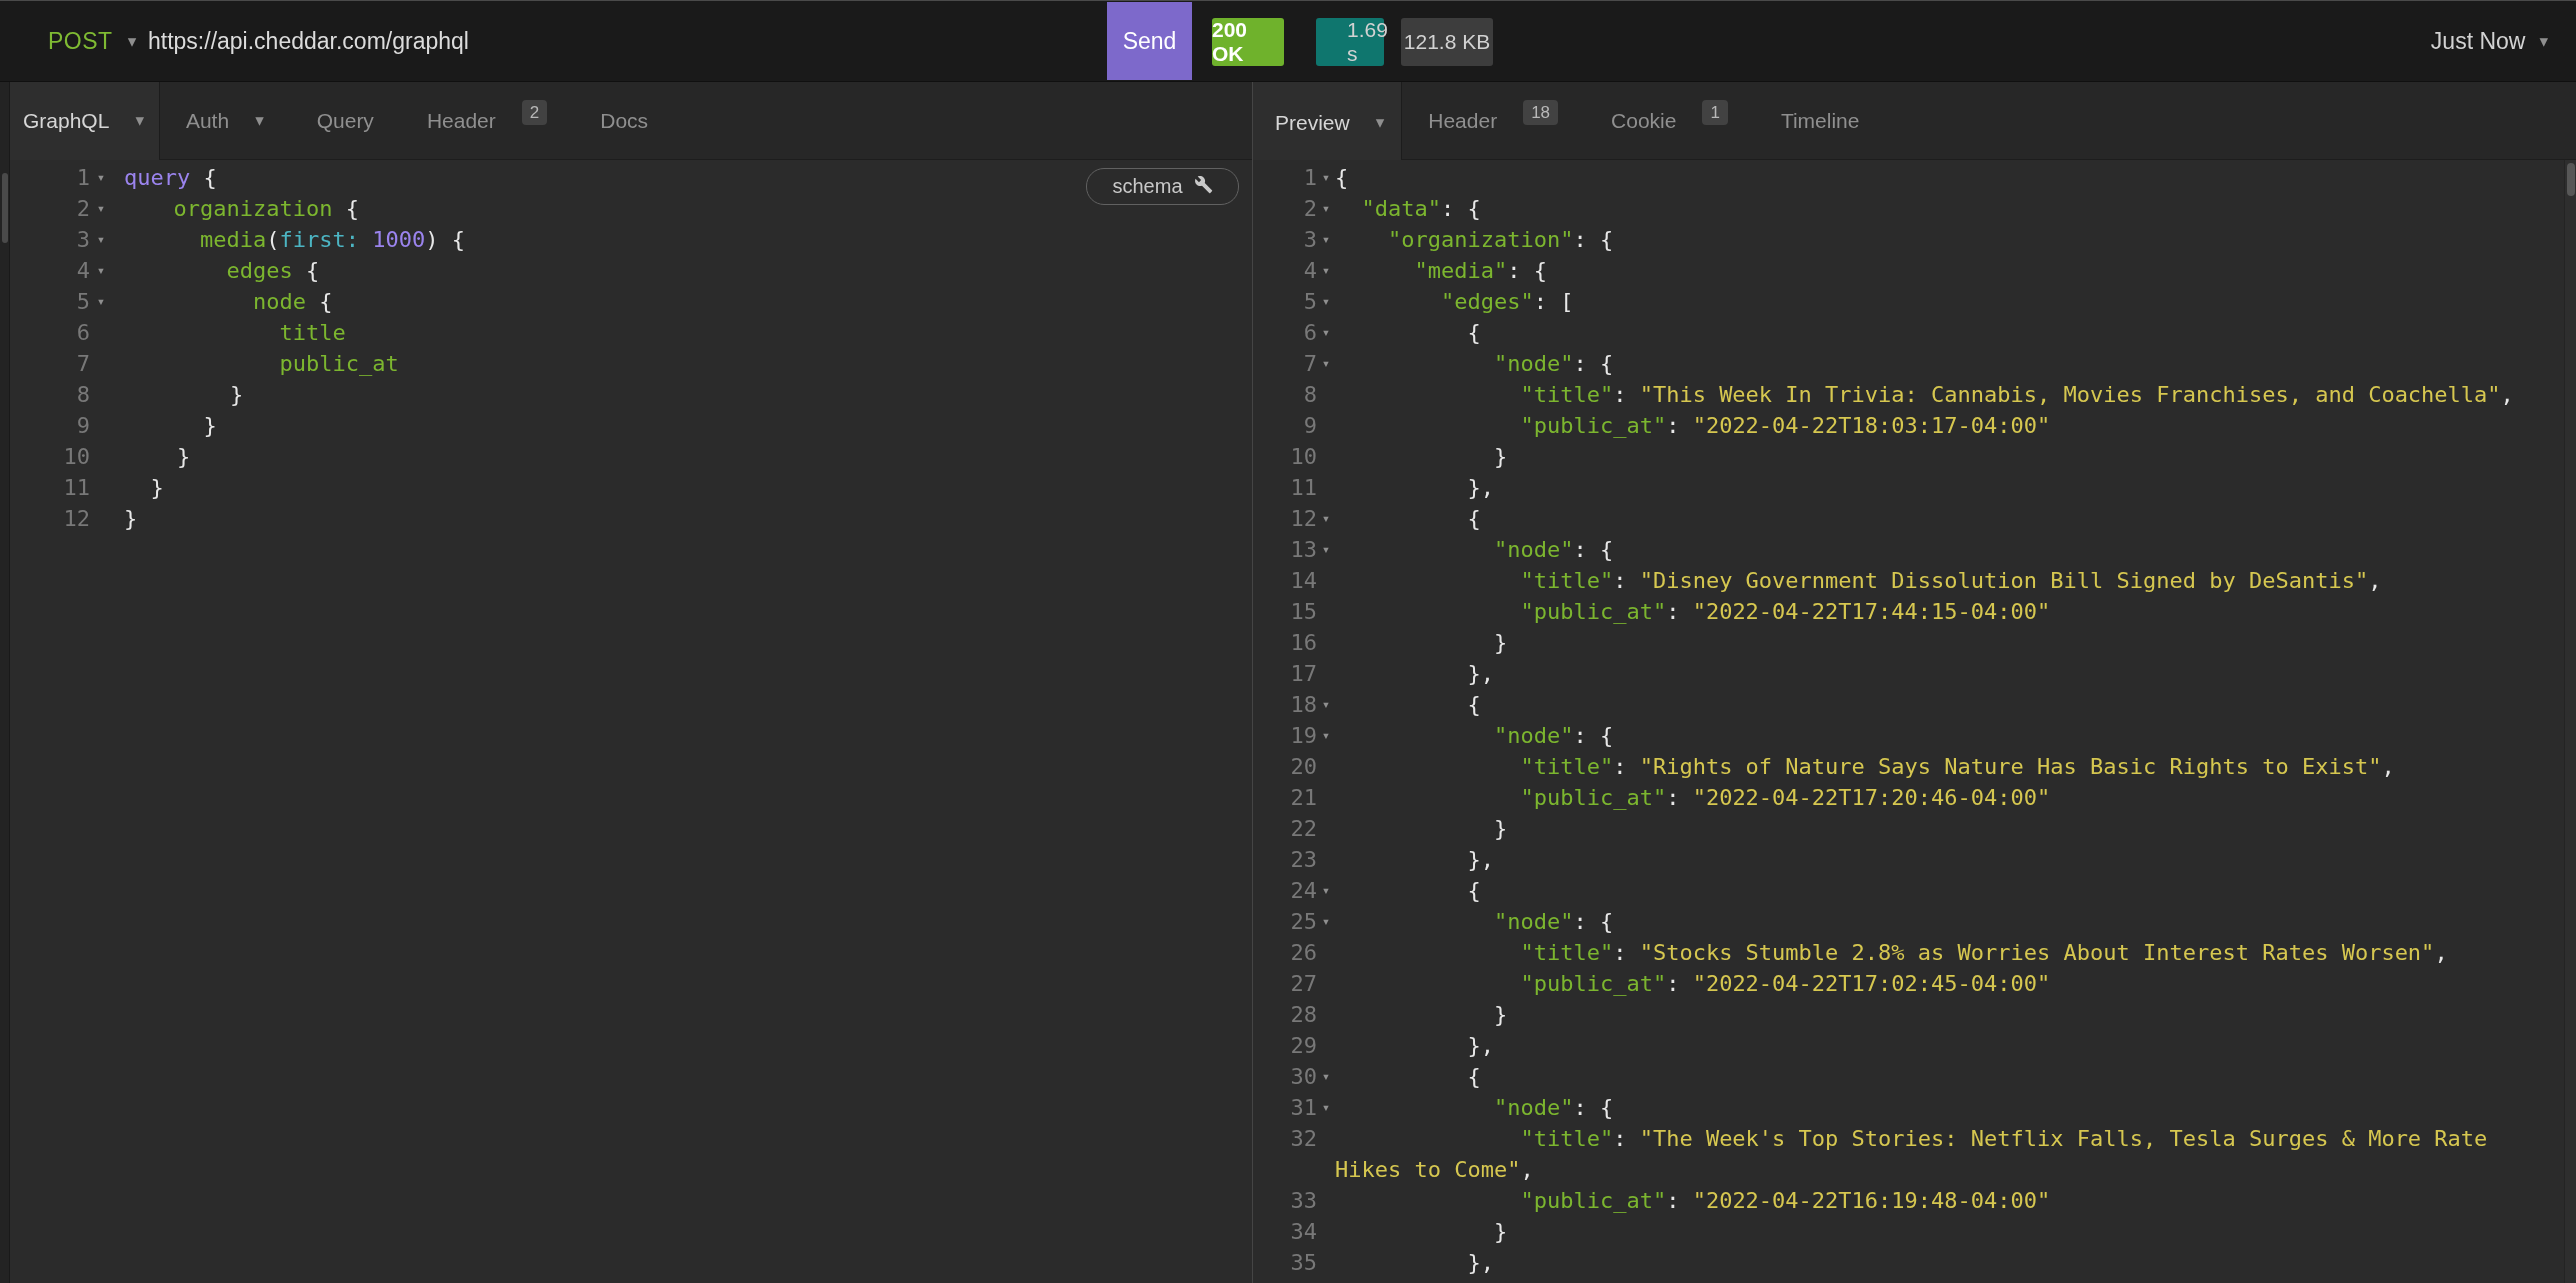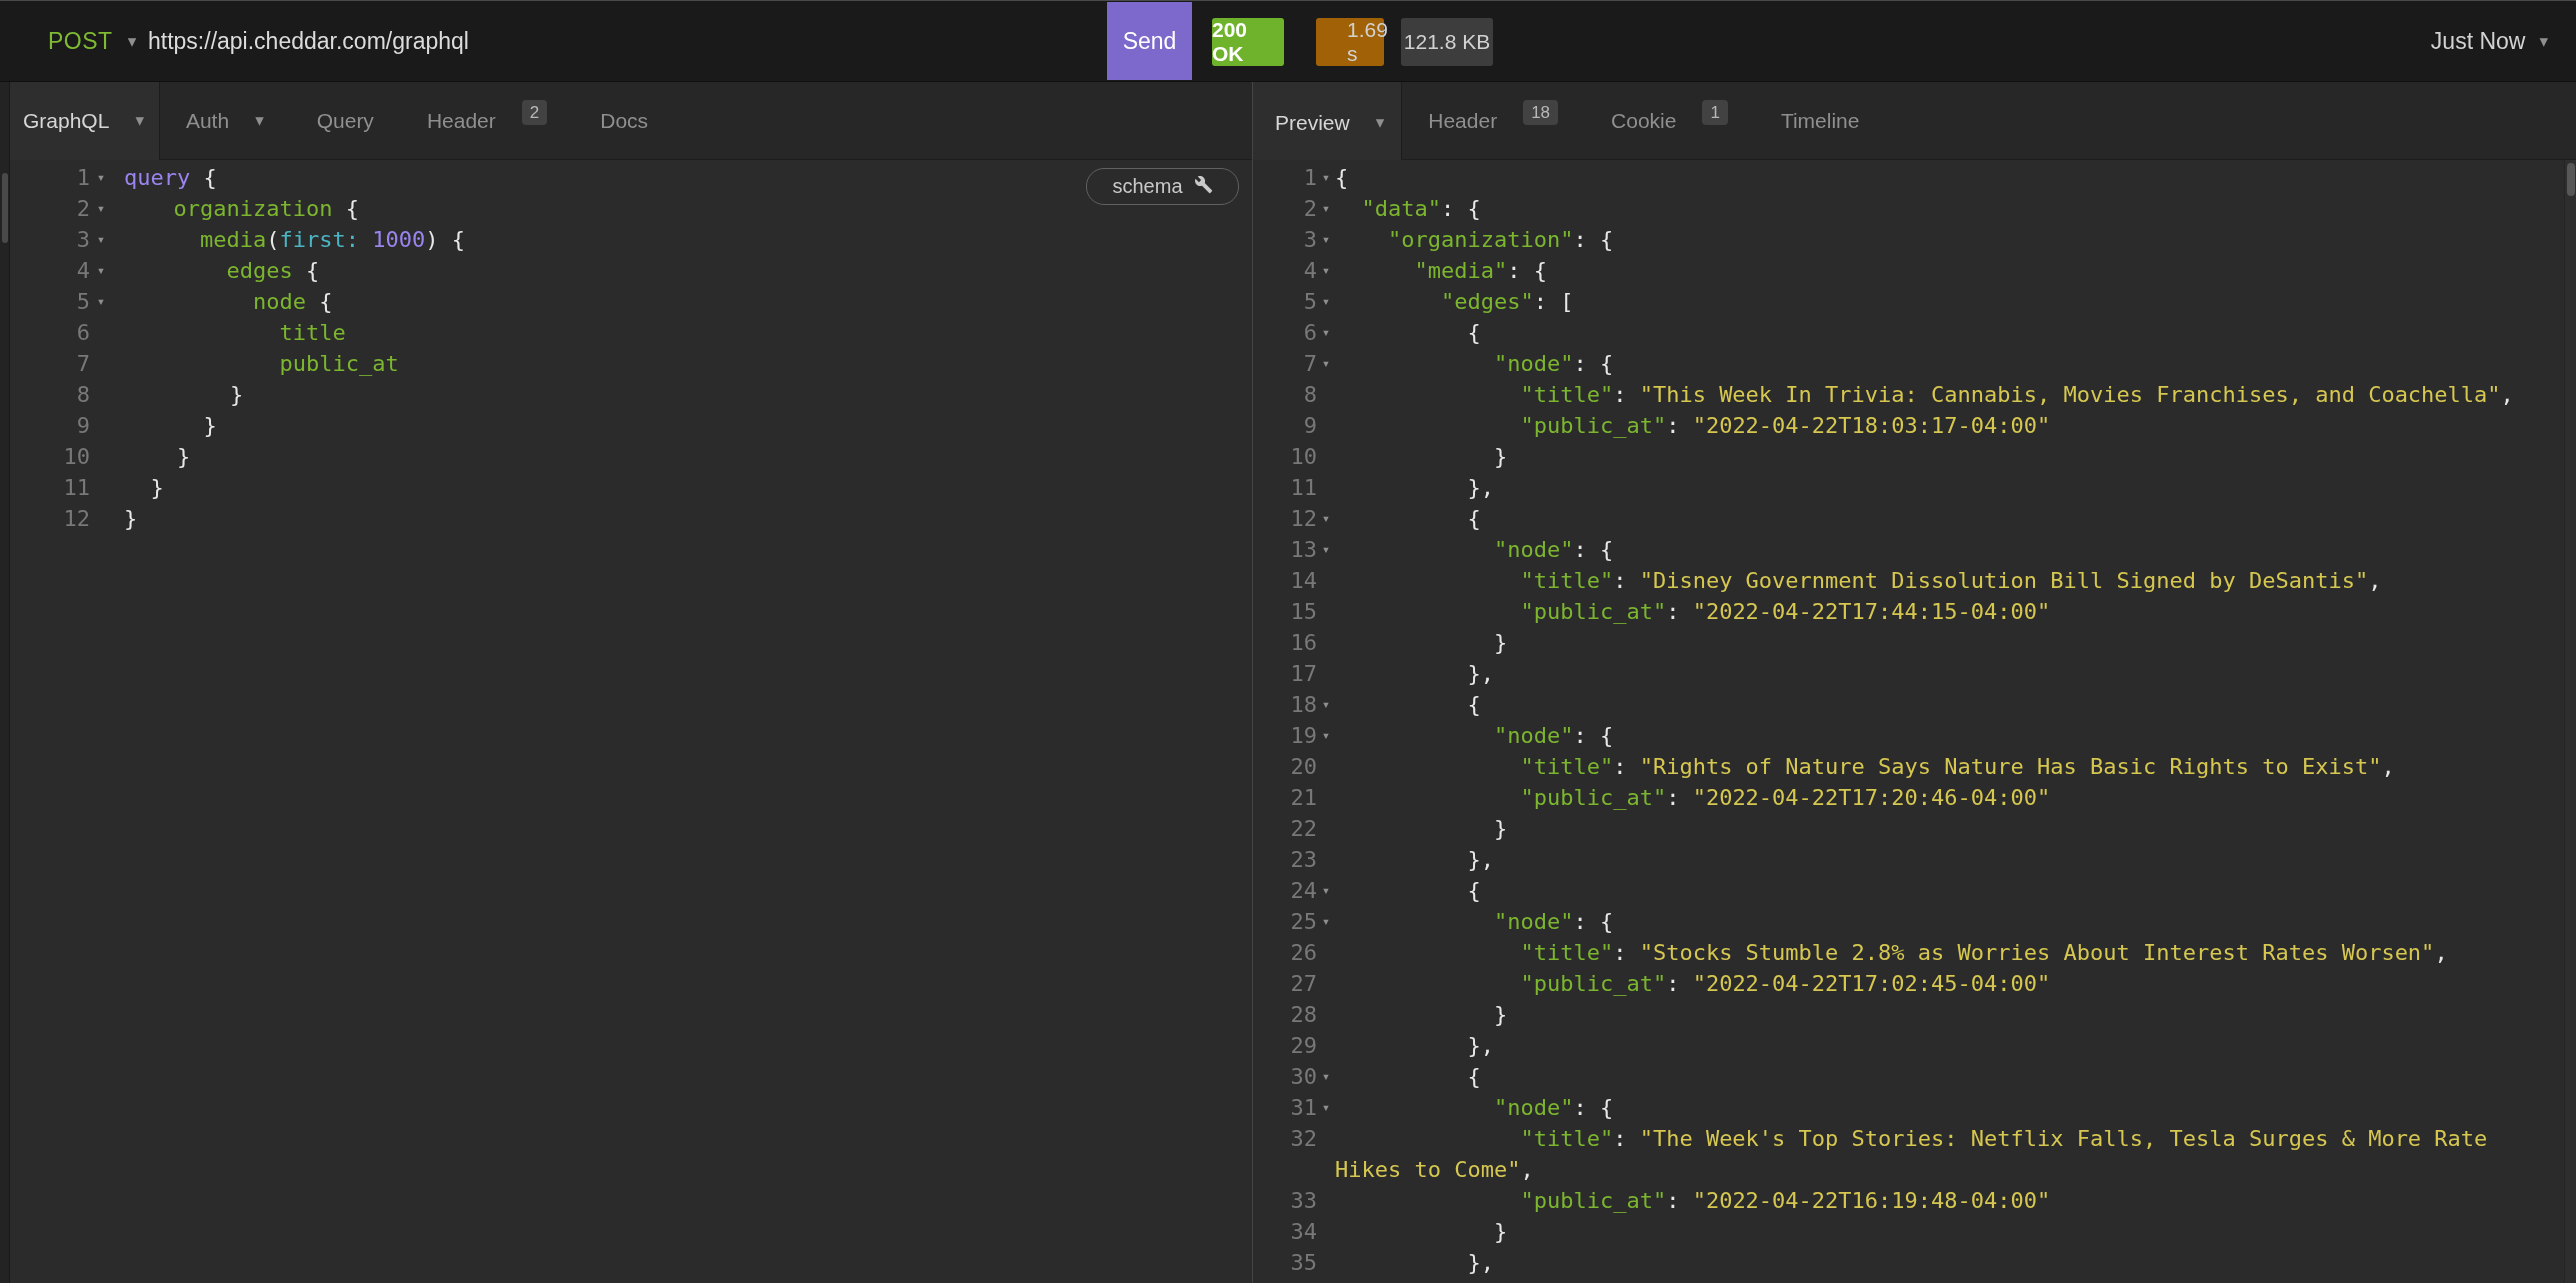--- a/index.html
+++ b/index.html
@@ -17,21 +17,21 @@
   .method { color:#7fba33; font-size:23px; font-weight:500; letter-spacing:0.5px; }
   .caret { color:#8f8f8f; font-size:17px; line-height:1; }
   .url { position:absolute; left:148px; top:0; bottom:0; display:flex; align-items:center; color:#dcdcdc; font-size:23px; }
   .send {
     position:absolute; left:1107px; top:1px; bottom:1px; width:85px;
     background:#7d69cb; color:#ffffff; font-size:23px; border:none;
     display:flex; align-items:center; justify-content:center; cursor:pointer;
   }
   .pill { position:absolute; top:17px; height:48px; border-radius:3px; display:flex; align-items:center; justify-content:center; font-size:21px; }
   .status-pill { left:1212px; width:72px; background:#6fb22c; color:#ffffff; font-weight:700; }
-  .time-pill   { left:1316px; width:68px; background:#a16207; color:#d2d2d2;padding-left:35px; }
+  .time-pill   { left:1316px; width:68px; background:#0f766e; color:#d2d2d2;padding-left:35px; }
   .size-pill   { left:1401px; width:92px; background:#3d3d3d; color:#d2d2d2; }
   .history { position:absolute; right:28px; top:0; bottom:0; display:flex; align-items:center; gap:14px; color:#d2d2d2; font-size:23px; cursor:pointer; }
   
   .tabbar { position:absolute; top:82px; height:78px; background:#272727; border-bottom:1px solid #1d1d1d; display:flex; align-items:stretch; }
   .tabbar-left  { left:10px;  width:1242px; }
   .tabbar-right { left:1253px; right:0; }
   .tab { position:relative; display:flex; align-items:center; gap:26px; padding:0 26px; font-size:21px; color:#8f8f8f; cursor:pointer; border-right:1px solid #232323; }
   .tab.active { background:#2e2e2e; color:#d6d6d6; border-right:1px solid #1c1c1c; }
   .tab.active::after { content:""; position:absolute; left:0; right:0; bottom:-1px; height:1px; background:#2e2e2e; }
   .tab.plain { border-right:1px solid transparent; }

